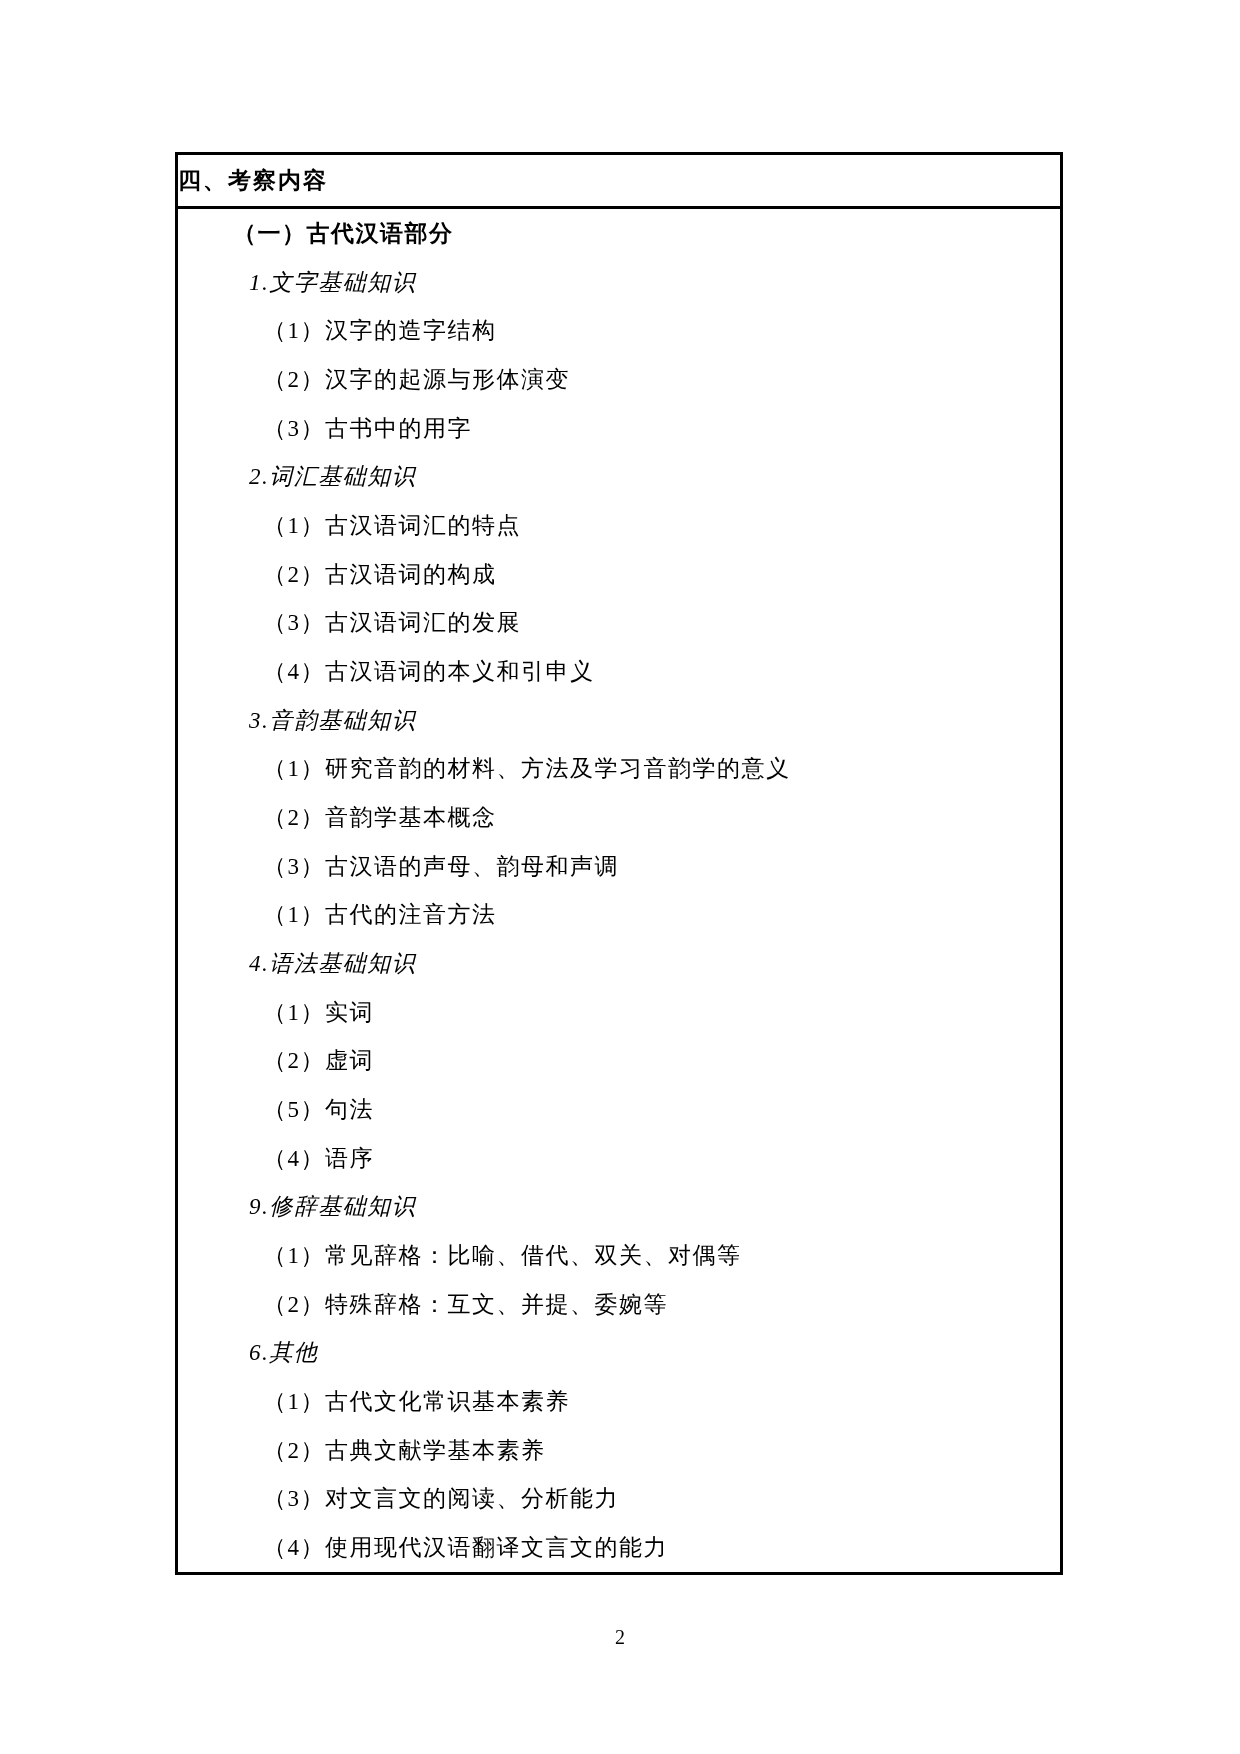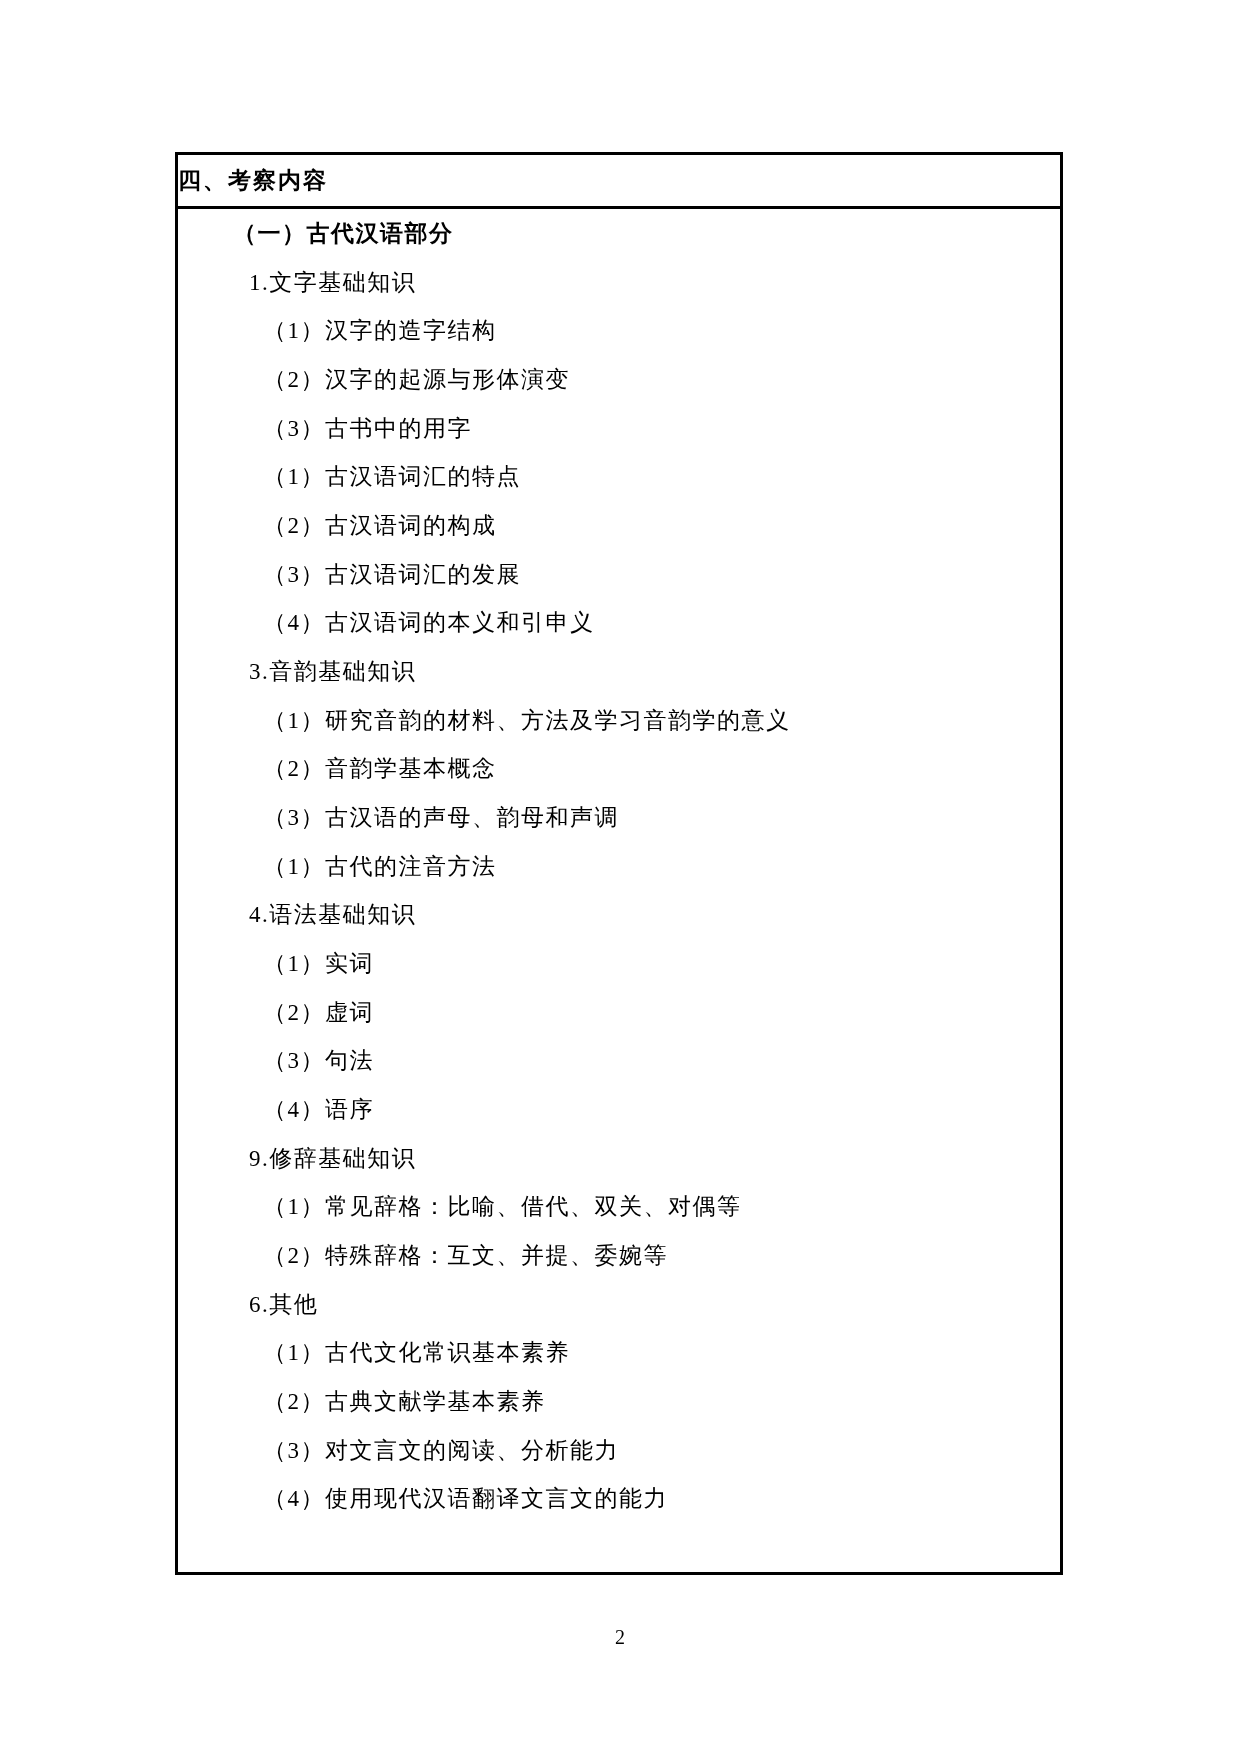--- a/index.html
+++ b/index.html
@@ -46,20 +46,21 @@
     font-size: 23px;
     letter-spacing: 1.5px;
     white-space: nowrap;
   }
   .part-title {
     padding-left: 55px;
     font-weight: bold;
   }
   .sec {
     padding-left: 71px;
+    font-style: italic;
   }
   .sub {
     padding-left: 85px;
     text-align: center;
   }
   .page-number {
     position: absolute;
     left: 0;
     top: 1626px;
     width: 1240px;
@@ -81,35 +82,36 @@
 
     <div class="doc-body">
 
       <div class="line part-title">（一）古代汉语部分</div>
 
       <div class="line sec">1.文字基础知识</div>
       <div class="line sub">（1）汉字的造字结构</div>
       <div class="line sub">（2）汉字的起源与形体演变</div>
       <div class="line sub">（3）古书中的用字</div>
 
+      <div class="line sec">2.词汇基础知识</div>
       <div class="line sub">（1）古汉语词汇的特点</div>
       <div class="line sub">（2）古汉语词的构成</div>
       <div class="line sub">（3）古汉语词汇的发展</div>
       <div class="line sub">（4）古汉语词的本义和引申义</div>
 
       <div class="line sec">3.音韵基础知识</div>
       <div class="line sub">（1）研究音韵的材料、方法及学习音韵学的意义</div>
       <div class="line sub">（2）音韵学基本概念</div>
       <div class="line sub">（3）古汉语的声母、韵母和声调</div>
       <div class="line sub">（1）古代的注音方法</div>
 
       <div class="line sec">4.语法基础知识</div>
       <div class="line sub">（1）实词</div>
       <div class="line sub">（2）虚词</div>
-      <div class="line sub">（3）句法</div>
+      <div class="line sub">（5）句法</div>
       <div class="line sub">（4）语序</div>
 
       <div class="line sec">9.修辞基础知识</div>
       <div class="line sub">（1）常见辞格：比喻、借代、双关、对偶等</div>
       <div class="line sub">（2）特殊辞格：互文、并提、委婉等</div>
 
       <div class="line sec">6.其他</div>
       <div class="line sub">（1）古代文化常识基本素养</div>
       <div class="line sub">（2）古典文献学基本素养</div>
       <div class="line sub">（3）对文言文的阅读、分析能力</div>

